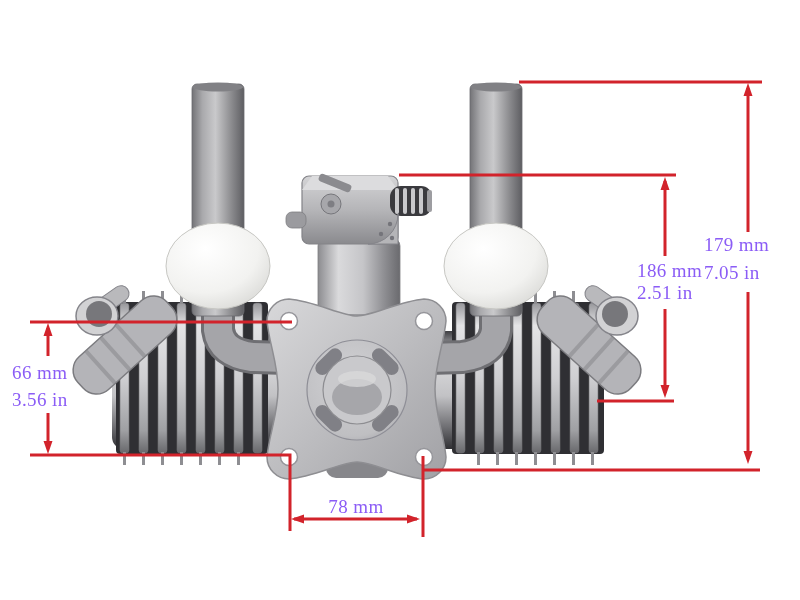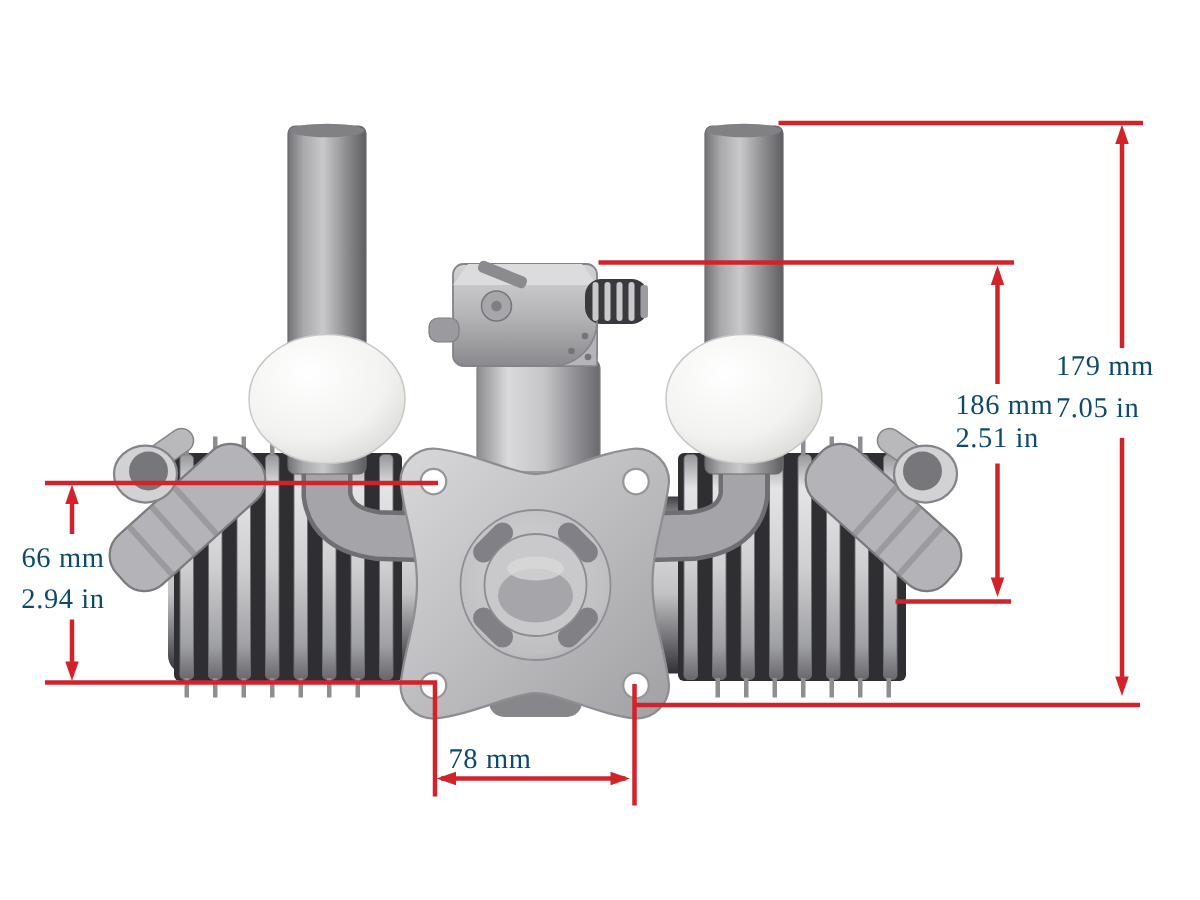--- a/index.html
+++ b/index.html
@@ -1,25 +1,25 @@
 <!DOCTYPE html>
 <html><head>
 <meta charset="utf-8">
 <style>
   html,body{margin:0;padding:0;background:#ffffff;}
   .stage{position:relative;width:800px;height:600px;background:#ffffff;overflow:hidden;
          font-family:"Liberation Serif","DejaVu Serif",serif;}
   .stage svg{position:absolute;left:0;top:0;}
-  .dim-label{position:absolute;color:#0c4a6e;font-size:19px;letter-spacing:.4px;
+  .dim-label{position:absolute;color:#8b5cf6;font-size:19px;letter-spacing:.4px;
              white-space:nowrap;}
   .dim-label div{height:auto;}
   .lbl-179{left:704px;top:231px;line-height:28px;}
   .lbl-101{left:637px;top:260px;line-height:22px;}
-  .lbl-66{left:0;top:359px;width:84px;text-align:center;line-height:27px;}
-  .lbl-78{left:299px;top:495px;width:114px;line-height:24px;}
+  .lbl-66{left:12px;top:359px;width:84px;text-align:left;line-height:27px;}
+  .lbl-78{left:299px;top:495px;width:114px;text-align:center;line-height:24px;}
 </style>
 </head>
 <body>
 
 <div class="stage">
 
 <svg width="800" height="600" viewBox="0 0 800 600">
   <defs>
     <linearGradient id="gPipe" x1="0" y1="0" x2="1" y2="0">
       <stop offset="0" stop-color="#737377"></stop>
@@ -286,20 +286,20 @@
   <div>7.05 in</div>
 </div>
 
 <div class="dim-label lbl-101">
   <div>186 mm</div>
   <div>2.51 in</div>
 </div>
 
 <div class="dim-label lbl-66">
   <div>66 mm</div>
-  <div>2.94 in</div>
+  <div>3.56 in</div>
 </div>
 
 <div class="dim-label lbl-78">
   <div>78 mm</div>
 </div>
 
 </div>
 
 </body></html>

